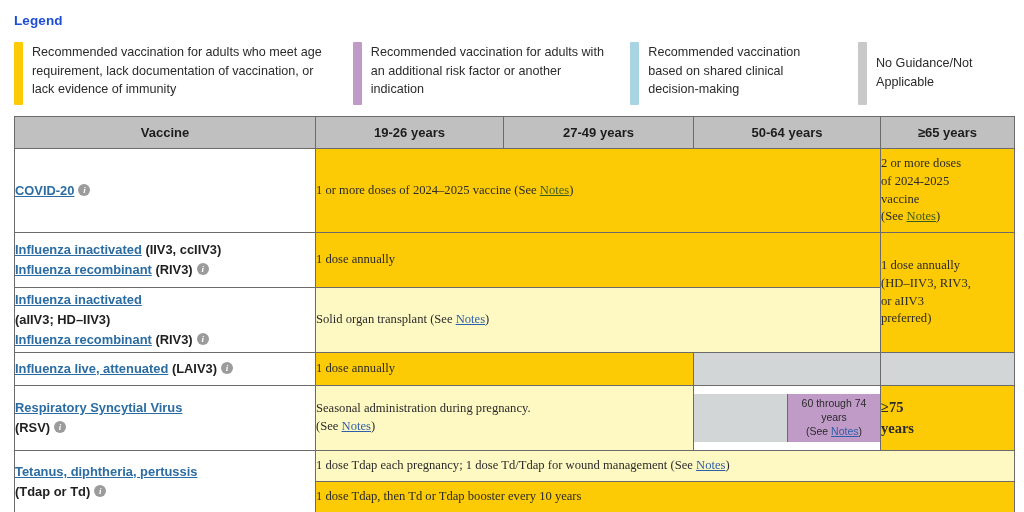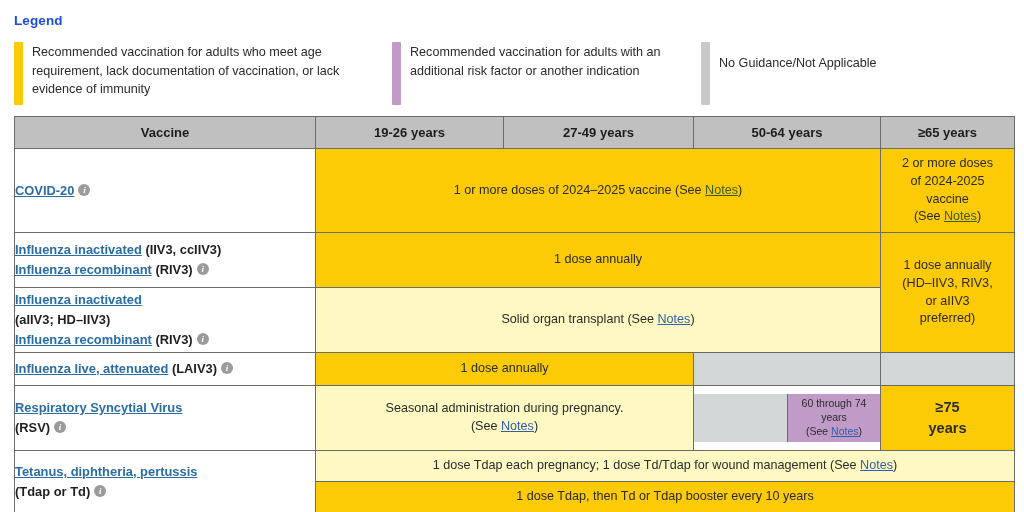--- a/index.html
+++ b/index.html
@@ -56,23 +56,24 @@
     color:#1c1c1c;
     text-align:center;
   }
   col.c-vac{width:301px;}
   col.c-a{width:188px;}
   col.c-b{width:190px;}
   col.c-c{width:187px;}
   col.c-d{width:134px;}
 
   .cell{
-    text-align:center;
+    text-align:left;
     padding:5px 7px;
     line-height:1.42;
+    font-family:Liberation Serif, serif;
   }
   .vac{
     background:#ffffff;
     text-align:left;
     padding:8px 10px 8px 12px;
     vertical-align:top;
     line-height:1.5;
   }
   .vname{
     color:#2b6ca3;
@@ -119,20 +120,24 @@
   <div class="legend-title">Legend</div>
 
   <div class="legend-row">
     <div class="legend-item li-1">
       <div class="legend-swatch" style="background:#fdcb06"></div>
       <div class="legend-text">Recommended vaccination for adults who meet age requirement, lack documentation of vaccination, or lack evidence of immunity</div>
     </div>
     <div class="legend-item li-2">
       <div class="legend-swatch" style="background:#c09bc8"></div>
       <div class="legend-text">Recommended vaccination for adults with an additional risk factor or another indication</div>
+    </div>
+    <div class="legend-item li-3">
+      <div class="legend-swatch" style="background:#a9d4e2"></div>
+      <div class="legend-text">Recommended vaccination based on shared clinical decision-making</div>
     </div>
     <div class="legend-item li-4">
       <div class="legend-swatch" style="background:#c9c9c9"></div>
       <div class="legend-text">No Guidance/Not Applicable</div>
     </div>
   </div>
 
   <table class="tbl">
     <colgroup>
       <col class="c-vac">

